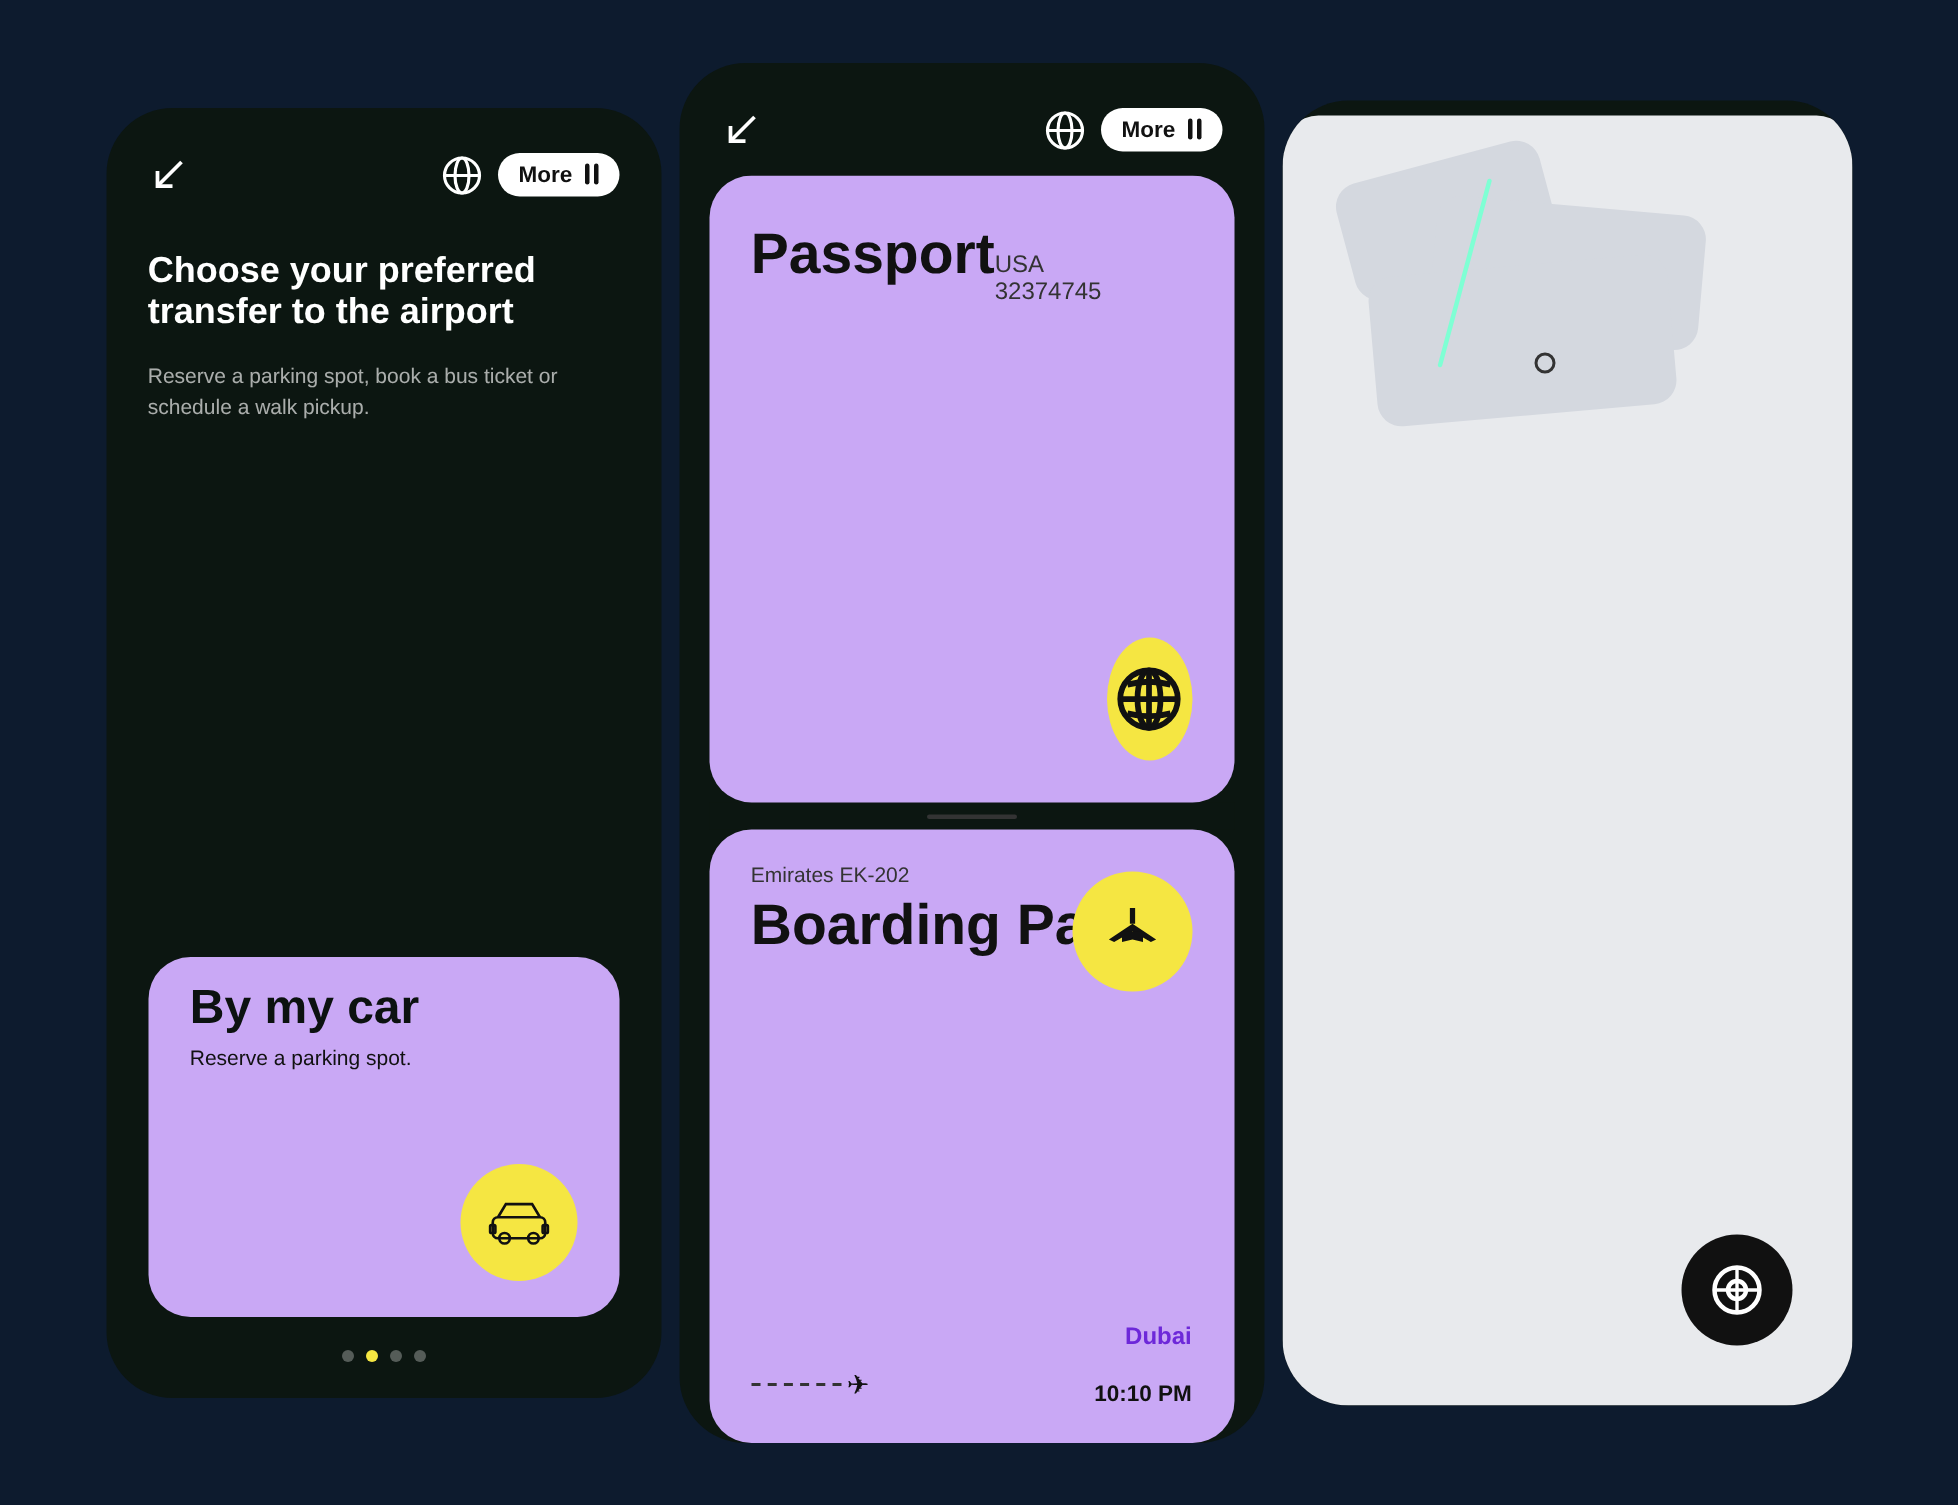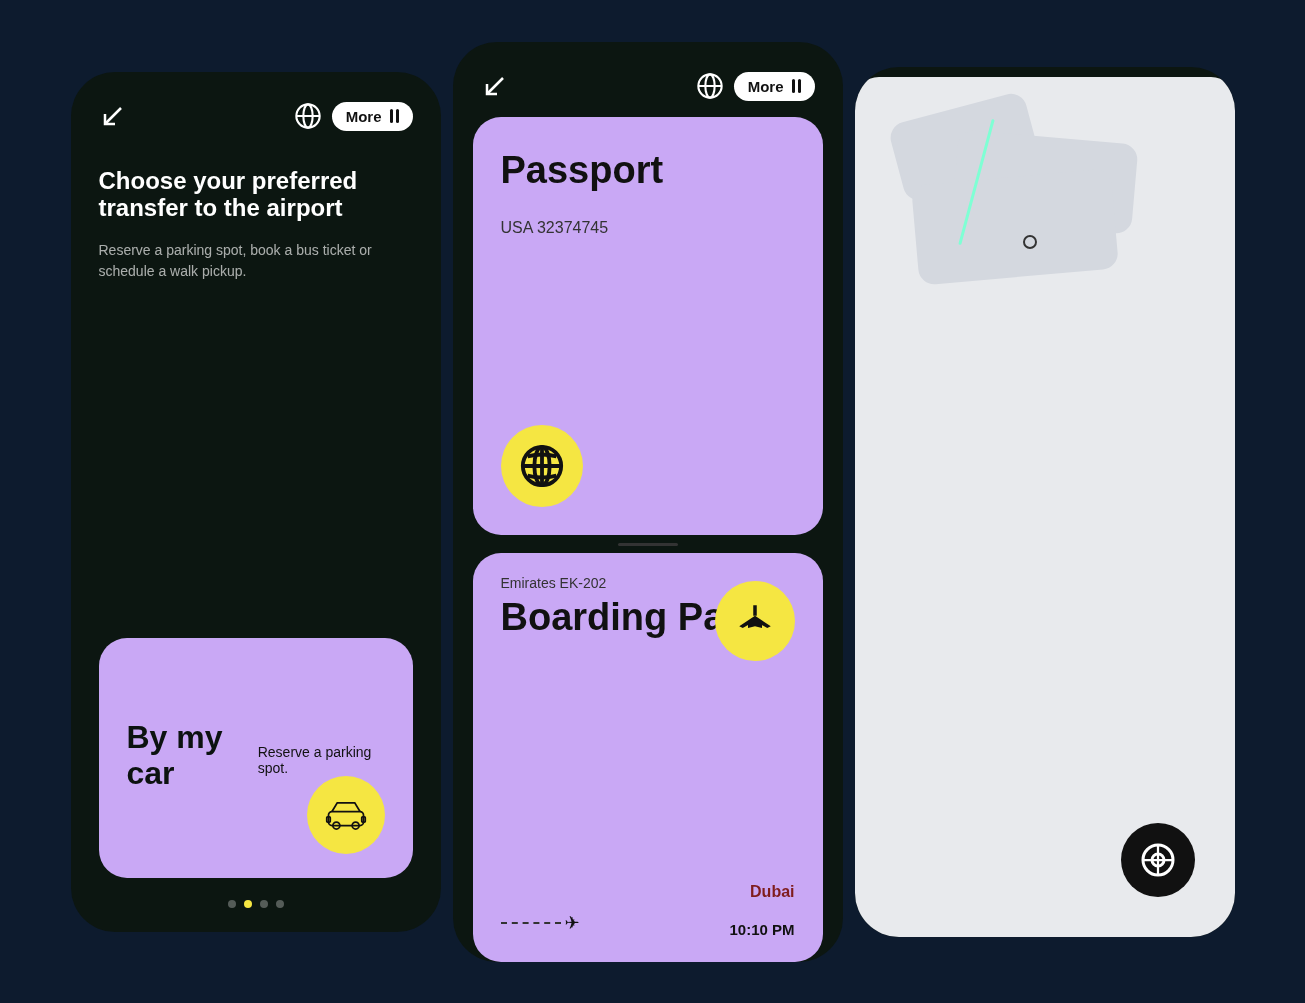--- a/index.html
+++ b/index.html
@@ -62,21 +62,21 @@
     .icon-arrow-down-left svg {
       width: 24px;
       height: 24px;
       stroke: white;
       fill: none;
       stroke-width: 2.5;
     }
 
     .topbar-right {
       display: flex;
-      align-items: center;
+      align-items: flex-end;
       gap: 10px;
     }
 
     .globe-icon {
       width: 28px;
       height: 28px;
     }
 
     .globe-icon svg {
       width: 28px;
@@ -126,28 +126,27 @@
     .phone-1-subtext {
       color: rgba(255,255,255,0.65);
       font-size: 14px;
       line-height: 1.55;
       margin-bottom: auto;
     }
 
     .car-card {
       background: #c9a8f5;
       border-radius: 28px;
-      padding: 28px 28px 24px;
+      padding: 16px 28px 24px;
       margin-top: 40px;
       width: 100%;
       position: relative;
       min-height: 240px;
       display: flex;
-      flex-direction: row;
-      align-items: center;
+      flex-direction: column;
     }
 
     .car-card-title {
       font-size: 32px;
       font-weight: 800;
       color: #0c1210;
       line-height: 1.1;
       margin-bottom: 8px;
     }
 
@@ -225,21 +224,21 @@
       overflow: hidden;
     }
 
     .passport-card {
       background: #c9a8f5;
       border-radius: 28px;
       padding: 32px 28px 28px;
       flex: 1;
       position: relative;
       display: flex;
-      flex-direction: column;
+      flex-direction: row;
     }
 
     .passport-title {
       font-size: 38px;
       font-weight: 800;
       color: #111;
       margin-bottom: 8px;
     }
 
     .passport-number {
@@ -334,21 +333,21 @@
     .boarding-destination {
       position: absolute;
       bottom: 24px;
       right: 28px;
       text-align: right;
     }
 
     .dest-city {
       font-size: 16px;
       font-weight: 700;
-      color: #7f1d1d;
+      color: #6d28d9;
     }
 
     .dest-time {
       font-size: 15px;
       font-weight: 700;
       color: #111;
       margin-top: 20px;
     }
 
     .plane-circle {

